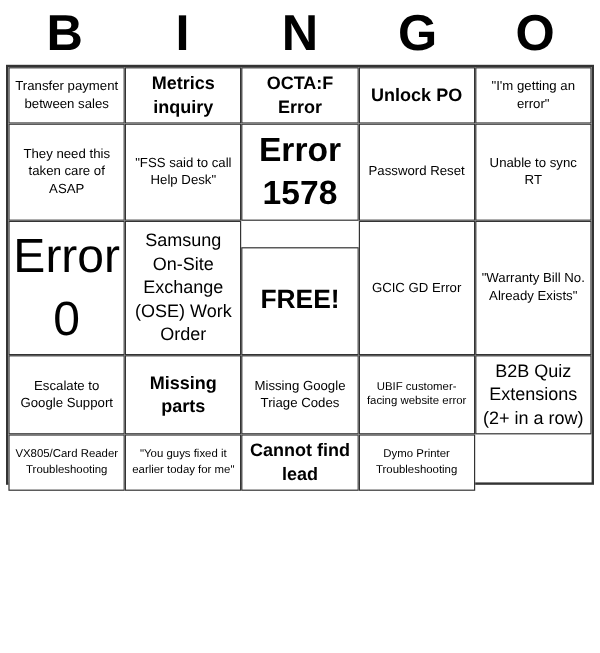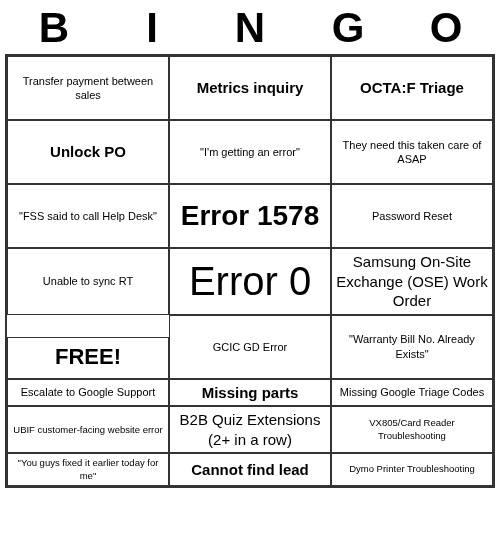--- a/index.html
+++ b/index.html
@@ -21,24 +21,24 @@
       padding: 4px 0 2px 0;
     }
     .bingo-header-letter {
       font-size: 42px;
       font-weight: bold;
       text-align: center;
       width: 90px;
     }
     .bingo-grid {
       display: grid;
-      grid-template-columns: repeat(3, 1fr);
+      grid-template-columns: repeat(5, 1fr);
       grid-template-rows: repeat(5, 1fr);
       width: 490px;
-      height: 434px;
+      height: 350px;
       border: 2px solid #333;
     }
     .bingo-cell {
       border: 1.5px solid #333;
       display: flex;
       align-items: center;
       justify-content: center;
       text-align: center;
       padding: 3px;
       font-size: 11px;
@@ -72,21 +72,21 @@
   <span class="bingo-header-letter">B</span>
   <span class="bingo-header-letter">I</span>
   <span class="bingo-header-letter">N</span>
   <span class="bingo-header-letter">G</span>
   <span class="bingo-header-letter">O</span>
 </div>
 
 <div class="bingo-grid" id="bingo-grid">
 <div class="bingo-cell">Transfer payment between sales</div>
     <div class="bingo-cell medium-text">Metrics inquiry</div>
-    <div class="bingo-cell medium-text">OCTA:F Triage</div>
+    <div class="bingo-cell medium-text">OCTA:F Error</div>
     <div class="bingo-cell medium-text">Unlock PO</div>
     <div class="bingo-cell">"I'm getting an error"</div>
     <div class="bingo-cell">They need this taken care of ASAP</div>
     <div class="bingo-cell">"FSS said to call Help Desk"</div>
     <div class="bingo-cell error-1578">Error 1578</div>
     <div class="bingo-cell">Password Reset</div>
     <div class="bingo-cell">Unable to sync RT</div>
     <div class="bingo-cell error-0">Error 0</div>
     <div class="bingo-cell" style="font-size: 15px;">Samsung On-Site Exchange (OSE) Work Order</div>
     <div class="bingo-cell free-cell">FREE!</div>

